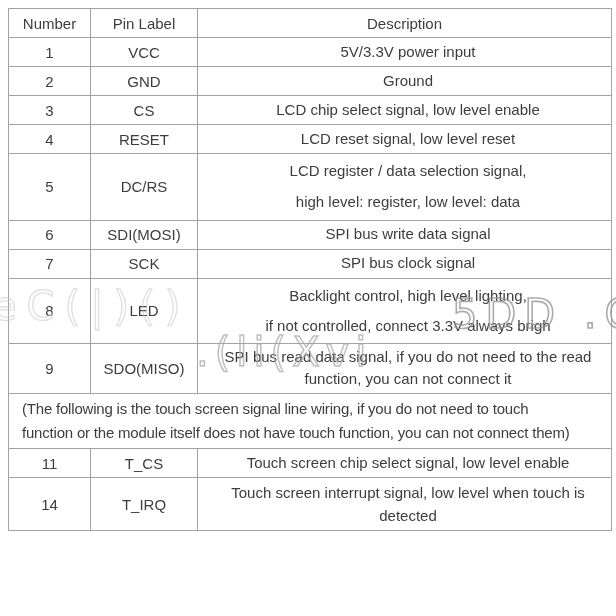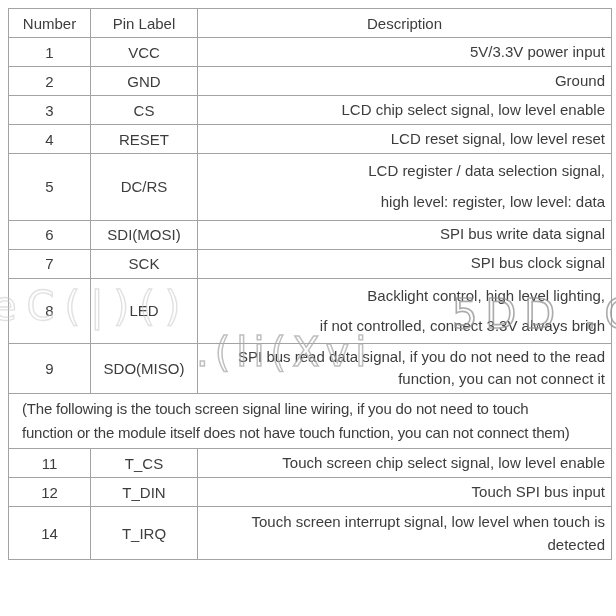--- a/index.html
+++ b/index.html
@@ -40,21 +40,21 @@
     height: 27px;
     text-align: center;
     padding: 0;
   }
   .pin-table td.num,
   .pin-table td.label {
     text-align: center;
     padding: 0 2px;
   }
   .pin-table td.desc {
-    text-align: right;
+    text-align: center;
     padding: 2px 6px 2px 13px;
     white-space: pre-line;
     line-height: 1.35;
   }
   .pin-table tr.rs   { height: 29px; }
   .pin-table tr.r5   { height: 63px; }
   .pin-table tr.r8   { height: 64px; }
   .pin-table tr.r9   { height: 50px; }
   .pin-table tr.r14  { height: 53px; }
   .pin-table tr.r5  td.desc { line-height: 2.05; }
@@ -176,25 +176,20 @@
     </tr>
     <tr class="rnote">
       <td class="note-cell" colspan="3">(The following is the touch screen signal line wiring, if you do not need to touch
 function or the module itself does not have touch function, you can not connect them)</td>
     </tr>
     <tr class="rs">
       <td class="num">11</td>
       <td class="label">T_CS</td>
       <td class="desc">Touch screen chip select signal, low level enable</td>
     </tr>
-    <tr class="rs">
-      <td class="num">12</td>
-      <td class="label">T_DIN</td>
-      <td class="desc">Touch SPI bus input</td>
-    </tr>
     <tr class="r14">
       <td class="num">14</td>
       <td class="label">T_IRQ</td>
       <td class="desc">Touch screen interrupt signal, low level when touch is
 detected</td>
     </tr>
   </tbody>
 </table>
 
 <div class="watermark">

